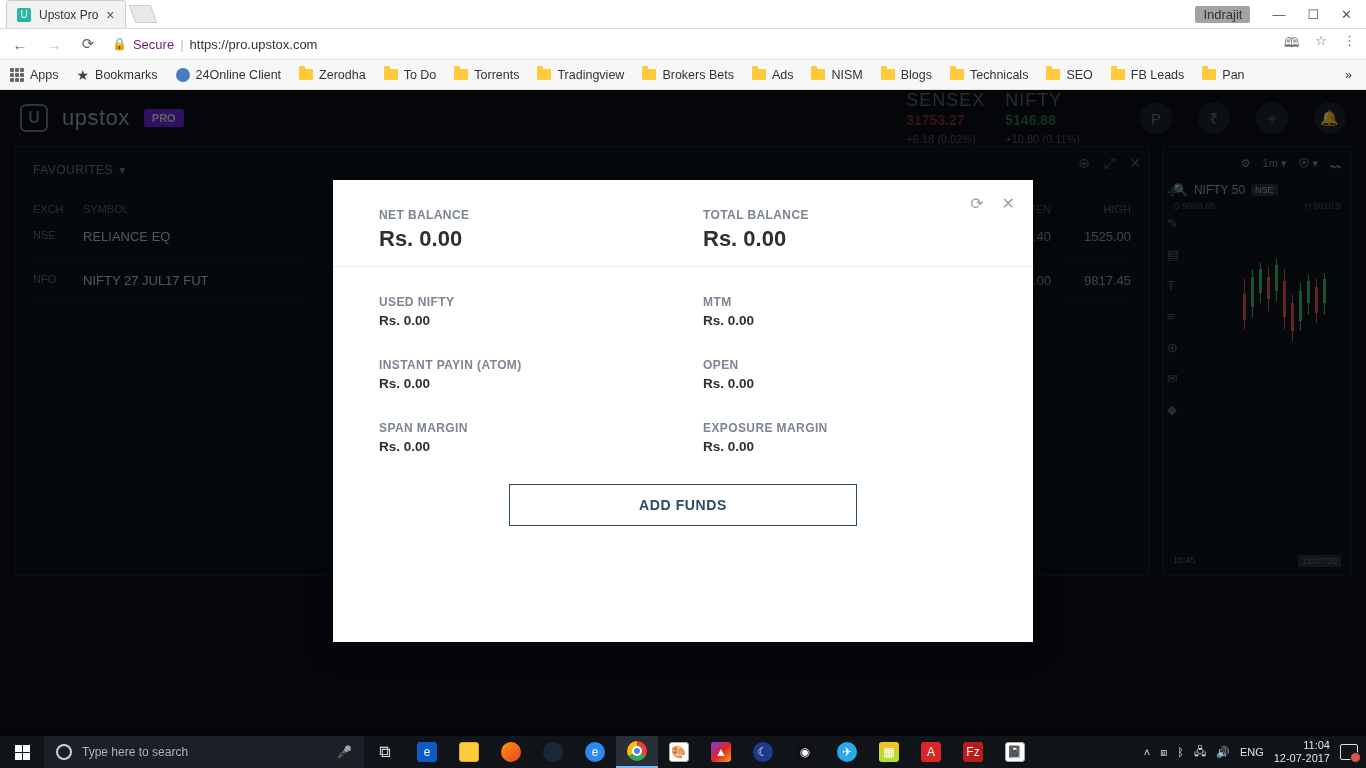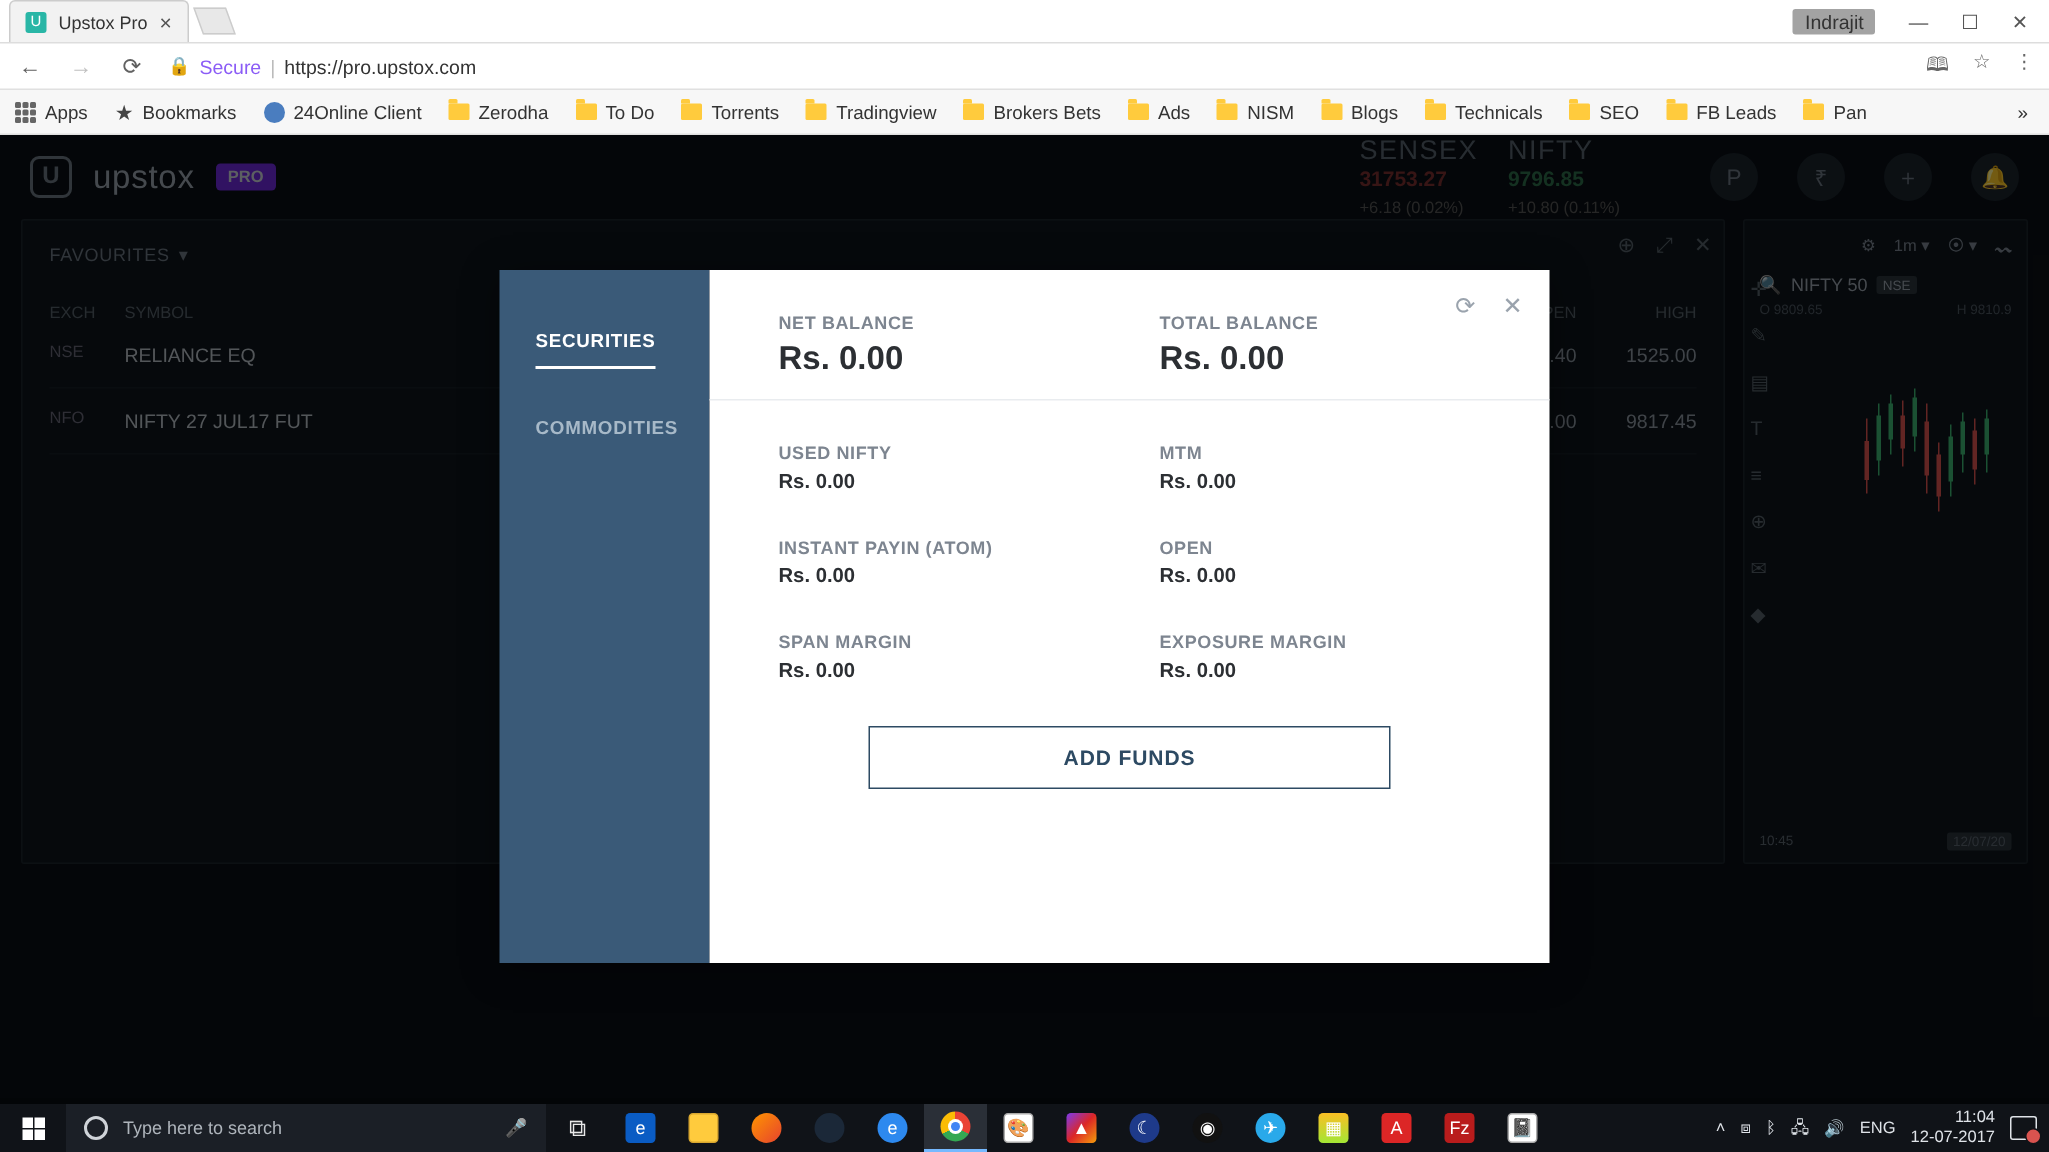--- a/index.html
+++ b/index.html
@@ -14,21 +14,21 @@
 .win-controls { margin-left:auto; display:flex; align-items:center; gap:22px; padding-right:14px; color:#555; }
 .user-tag { background:#a3a3a3; color:#333; font-size:11px; padding:1px 8px; border-radius:2px; }
 .win-controls span { font-size:13px; cursor:pointer; }
 
 
 .urlbar { height:32px; background:#fff; border-top:1px solid #ddd; border-bottom:1px solid #e0e0e0; display:flex; align-items:center; padding:0 10px; gap:14px; font-size:13px; color:#555; }
 .nav-ico { width:20px; text-align:center; cursor:pointer; color:#616161; font-size:15px; }
 .nav-ico.disabled { color:#c0c0c0; }
 .lock-row { display:flex; align-items:center; gap:6px; }
 .lock { color:#079d46; font-size:12px; }
-.secure { color:#8b5cf6; font-size:13px; }
+.secure { color:#701a75; font-size:13px; }
 .pipe { color:#bbb; }
 .url-text { color:#333; }
 .url-tail { margin-left:auto; display:flex; gap:16px; color:#666; }
 
 
 .bmbar { height:30px; background:#f7f7f7; border-bottom:1px solid #e0e0e0; display:flex; align-items:center; padding-left:10px; gap:18px; font-size:12.5px; color:#333; }
 .bm { display:flex; align-items:center; gap:6px; cursor:pointer; }
 .bm .folder { width:14px; height:11px; background:#ffcb3d; border-radius:1px; position:relative; }
 .bm .folder::before { content:''; position:absolute; top:-3px; left:0; width:6px; height:3px; background:#ffcb3d; border-radius:1px 1px 0 0; }
 .bm .apps-ico { width:14px; height:14px; display:grid; grid-template-columns:1fr 1fr 1fr; grid-template-rows:1fr 1fr 1fr; gap:1px; }
@@ -233,21 +233,21 @@
     <span class="brand">upstox</span>
     <span class="pro-badge">PRO</span>
     <div class="ticker-wrap">
       <div class="tk">
         <span class="name">SENSEX</span>
         <div><span class="val">31753.27</span></div>
         <div><span class="chg">+6.18 (0.02%)</span></div>
       </div>
       <div class="tk green">
         <span class="name">NIFTY</span>
-        <div><span class="val">9796.85</span></div>
+        <div><span class="val">5146.88</span></div>
         <div><span class="chg">+10.80 (0.11%)</span></div>
       </div>
       <div class="header-icons">
         <div class="hicon">
             <span>P</span>
           </div>
         <div class="hicon">₹</div>
         <div class="hicon">＋</div>
         <div class="hicon">🔔</div>
       </div>
@@ -390,25 +390,20 @@
         <span>QUOTES</span>
         <span>▾</span>
       </div>
     <div style="width:28px;height:28px;background:#1b242c;border-radius:50%;display:flex;align-items:center;justify-content:center">＋</div>
     <div class="flask">⚗</div>
   </div>
 
   <div class="dimmer"></div>
 
   <div class="modal">
-    <div class="modal-side">
-      <div class="mt active">SECURITIES</div>
-      <div style="height:22px"></div>
-      <div class="mt">COMMODITIES</div>
-    </div>
     <div class="modal-body">
       <div class="mb-icons">
         <span>⟳</span>
         <span>✕</span>
       </div>
       <div class="grid2">
         <div class="gcol">
           <div class="glabel">NET BALANCE</div>
           <div class="gval-big">Rs. 0.00</div>
         </div>

